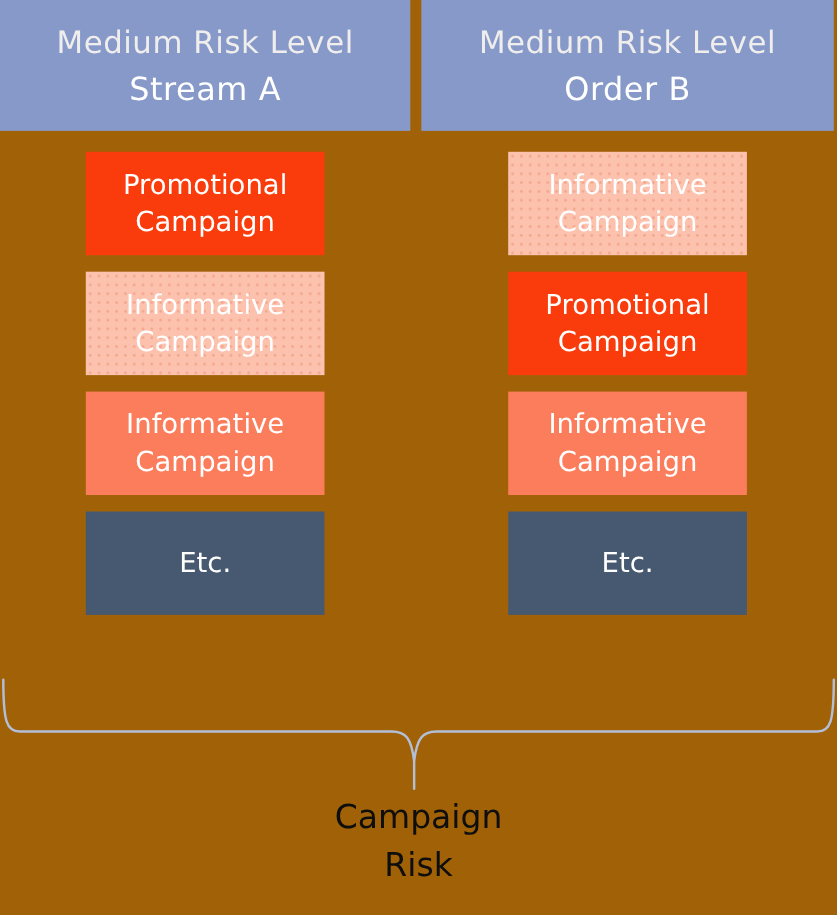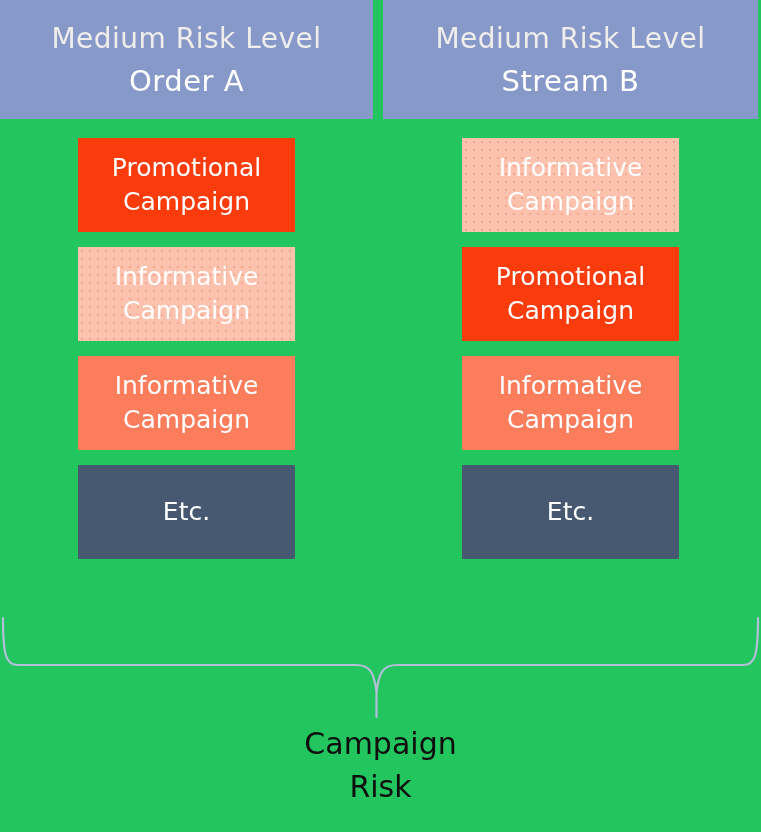--- a/index.html
+++ b/index.html
@@ -83,47 +83,47 @@
     text-align: center;
     font-size: 30px;
     line-height: 43px;
     font-weight: 500;
     color: #0e0e0e;
   }
 </style>
 </head>
 <body>
 
-<div class="canvas" data-bind-bg="colors.background" style="background-color: #22c55e;">
+<div class="canvas" data-bind-bg="colors.background" style="background-color: #a16207;">
 
   <div class="column left">
     <div class="col-header" data-bind-bg="colors.header" style="background-color: rgb(135, 153, 200);">
       <div class="hline1" data-bind="columns.0.header.title">Medium Risk Level</div>
-      <div class="hline2" data-bind="columns.0.header.subtitle">Order A</div>
+      <div class="hline2" data-bind="columns.0.header.subtitle">Stream A</div>
     </div>
     <div class="boxes">
       <div class="box" data-bind-bg="colors.promotional" style="background-color: rgb(250, 60, 12);">
         <span data-bind="columns.0.boxes.0.label">Promotional Campaign</span>
       </div>
       <div class="box dotted" data-bind-bg="colors.informative_light" style="background-color: rgb(252, 194, 174);">
         <span data-bind="columns.0.boxes.1.label">Informative Campaign</span>
       </div>
       <div class="box" data-bind-bg="colors.informative" style="background-color: rgb(251, 125, 92);">
         <span data-bind="columns.0.boxes.2.label">Informative Campaign</span>
       </div>
       <div class="box" data-bind-bg="colors.etc" style="background-color: rgb(70, 89, 113);">
         <span data-bind="columns.0.boxes.3.label">Etc.</span>
       </div>
     </div>
   </div>
 
   <div class="column right">
     <div class="col-header" data-bind-bg="colors.header" style="background-color: rgb(135, 153, 200);">
       <div class="hline1" data-bind="columns.1.header.title">Medium Risk Level</div>
-      <div class="hline2" data-bind="columns.1.header.subtitle">Stream B</div>
+      <div class="hline2" data-bind="columns.1.header.subtitle">Order B</div>
     </div>
     <div class="boxes">
       <div class="box dotted" data-bind-bg="colors.informative_light" style="background-color: rgb(252, 194, 174);">
         <span data-bind="columns.1.boxes.0.label">Informative Campaign</span>
       </div>
       <div class="box" data-bind-bg="colors.promotional" style="background-color: rgb(250, 60, 12);">
         <span data-bind="columns.1.boxes.1.label">Promotional Campaign</span>
       </div>
       <div class="box" data-bind-bg="colors.informative" style="background-color: rgb(251, 125, 92);">
         <span data-bind="columns.1.boxes.2.label">Informative Campaign</span>

